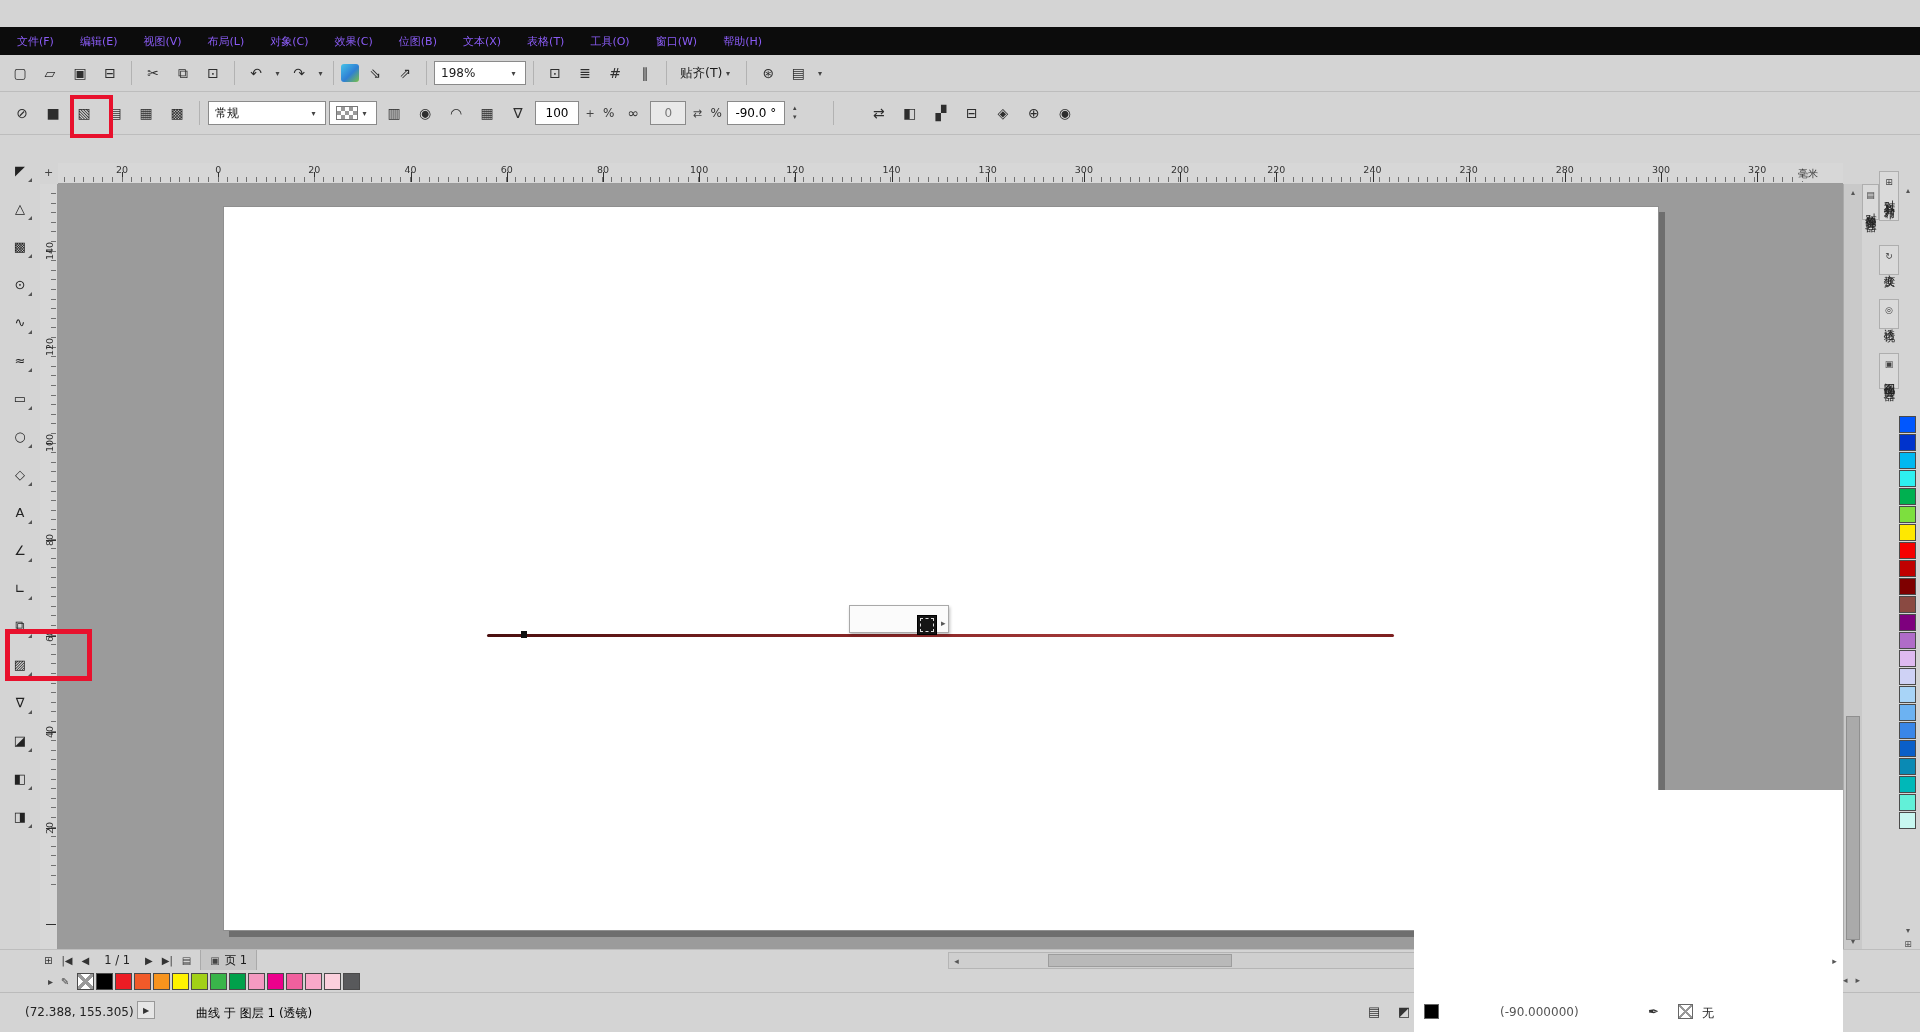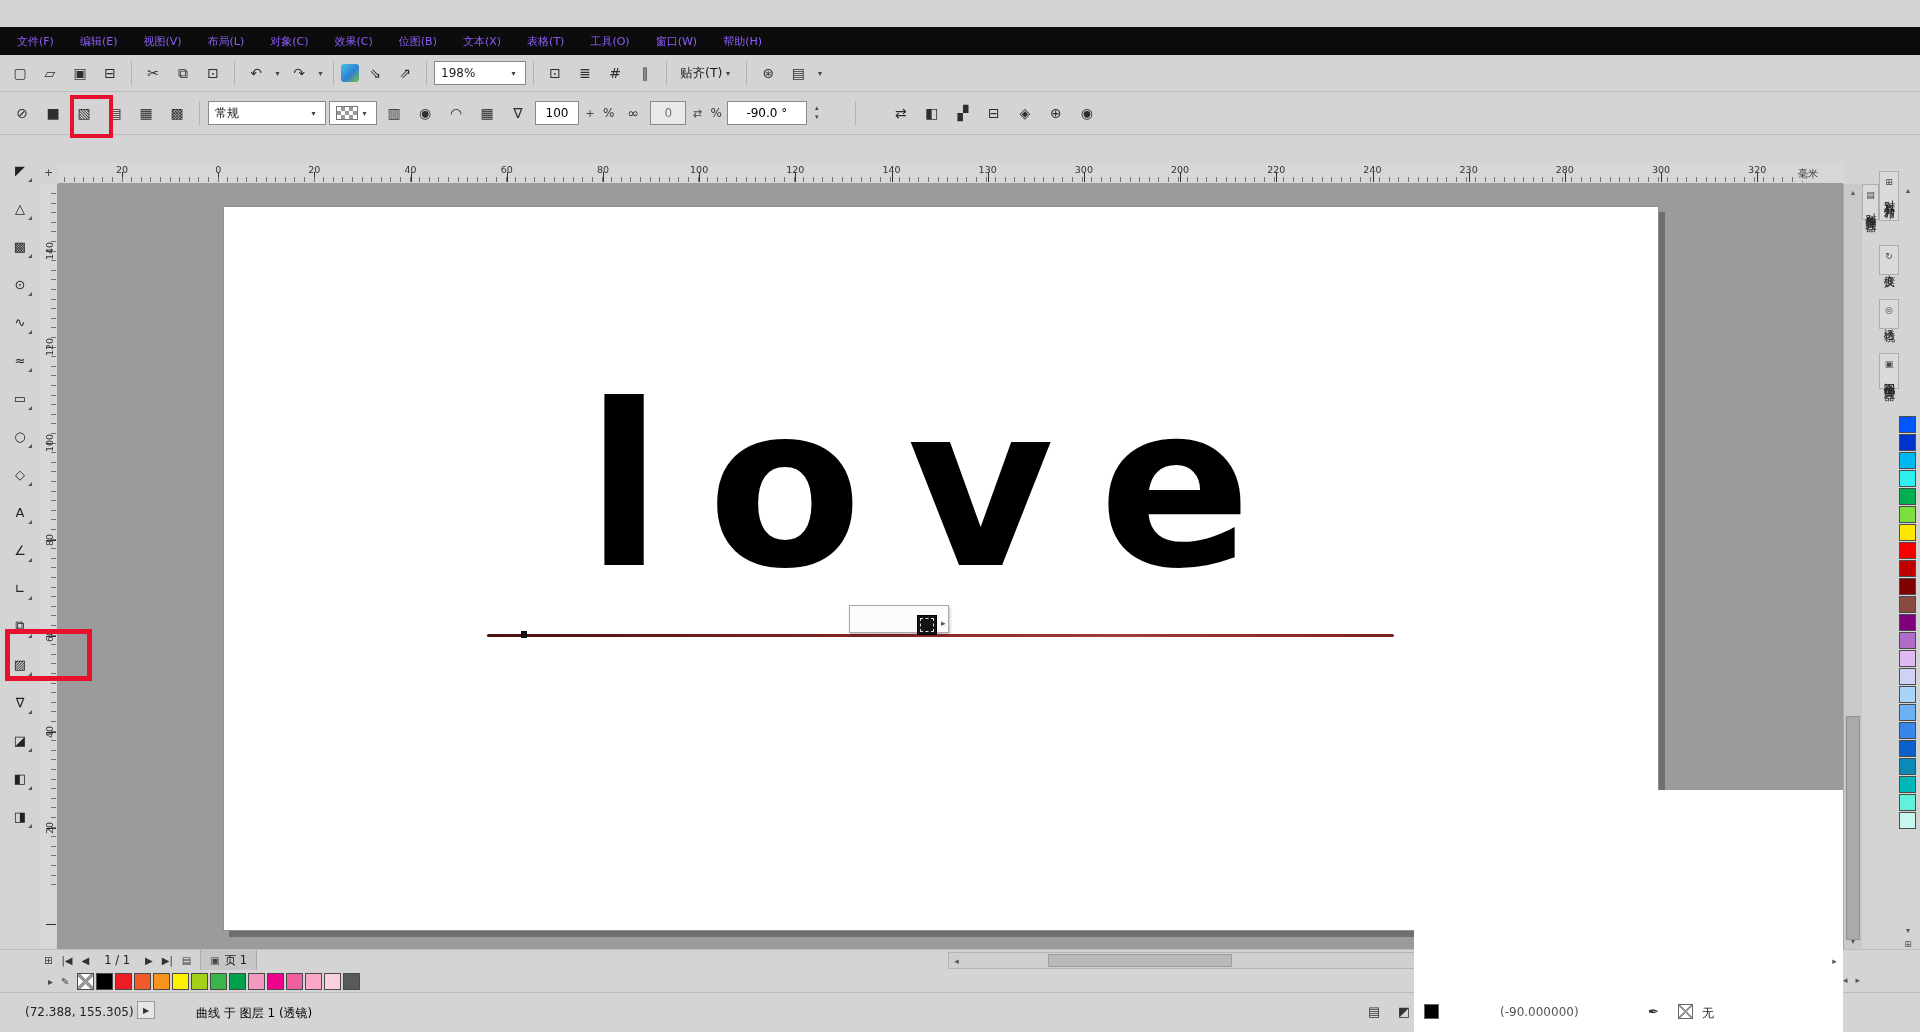--- a/index.html
+++ b/index.html
@@ -29,21 +29,21 @@
 .tgroup{display:contents}
 .combo{height:24px;background:#fff;border:1px solid #8a8a8a;display:flex;align-items:center;padding:0 6px;font-size:12px;flex:none}
 .zoom-combo{width:92px;justify-content:space-between}
 .merge-combo{width:118px;justify-content:space-between}
 .pattern-combo{width:48px;justify-content:space-between}
 .checker{width:22px;height:14px;border:1px solid #777;background-image:linear-gradient(45deg,#999 25%,transparent 25%,transparent 75%,#999 75%),linear-gradient(45deg,#999 25%,#fff 25%,#fff 75%,#999 75%);background-size:8px 8px;background-position:0 0,4px 4px}
 .connect-icon{width:18px;height:18px;border-radius:3px;flex:none;background:linear-gradient(135deg,#46c3e8,#2e7fd4 55%,#7ac143)}
 .snap-drop{height:24px;display:flex;align-items:center;padding:0 6px;font-size:12.5px;flex:none}
 .field{height:24px;background:#fff;border:1px solid #8a8a8a;font-size:12px;text-align:center;flex:none;font-family:"DejaVu Sans",sans-serif}
 .field.w44{width:44px}
-.field.w58{width:80px}
+.field.w58{width:58px}
 .field.plain{width:36px;background:#e9e9e9;color:#777;display:flex;align-items:center;justify-content:center}
 .mini-btn{width:16px;height:22px;display:flex;align-items:center;justify-content:center;font-size:11px;color:#444;flex:none}
 .unit{font-size:12px;color:#333;padding:0 2px;flex:none}
 .spin{display:flex;flex-direction:column;justify-content:center;height:24px;width:14px;font-size:7px;color:#444;flex:none}
 .spin span{line-height:9px;text-align:center}
 
 
 .tabsrow{top:135px;height:28px;background:#cbcbcb;border-bottom:2px solid #54aede;display:flex;align-items:flex-end;padding-left:24px}
 .doc-tab{height:26px;display:flex;align-items:center;gap:6px;padding:0 14px;font-size:13px;color:#333}
 .doc-tab.active{background:#e9f2f9;border:1px solid #a5c4d8;border-bottom:none;color:#111}
@@ -264,21 +264,20 @@
       <span class="vrl">
         <span>40</span>
       </span>
       <span class="vrl">
         <span>20</span>
       </span>
     </div>
 
   <div class="canvas">
     <div class="page">
-      <div class="love">love</div>
       <div class="reflect-line"></div>
       <div class="line-startmark"></div>
       <div class="ttip"></div>
       <div class="thandle"></div>
       <span class="thandle-arrow">▸</span>
     </div>
   </div>
 
   <div class="toolbox">
 

